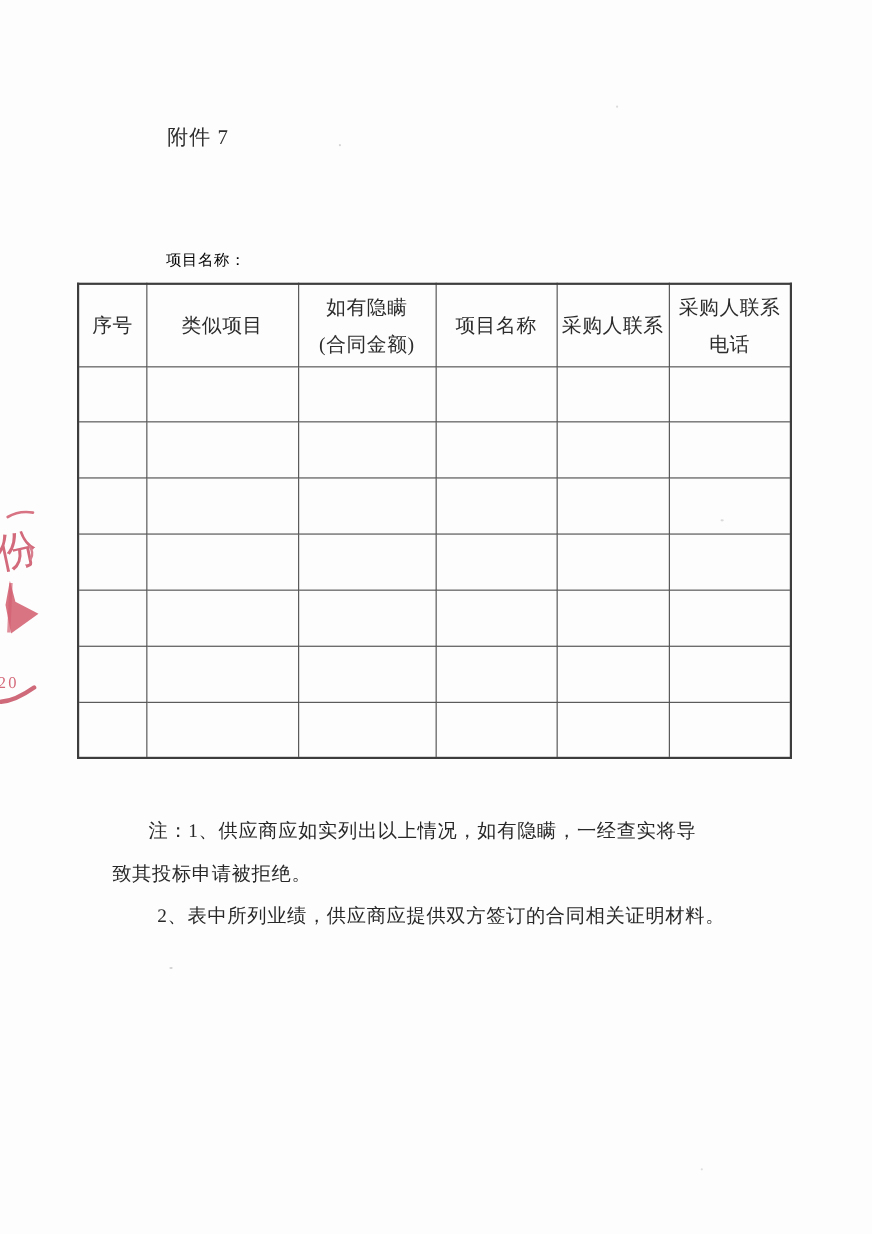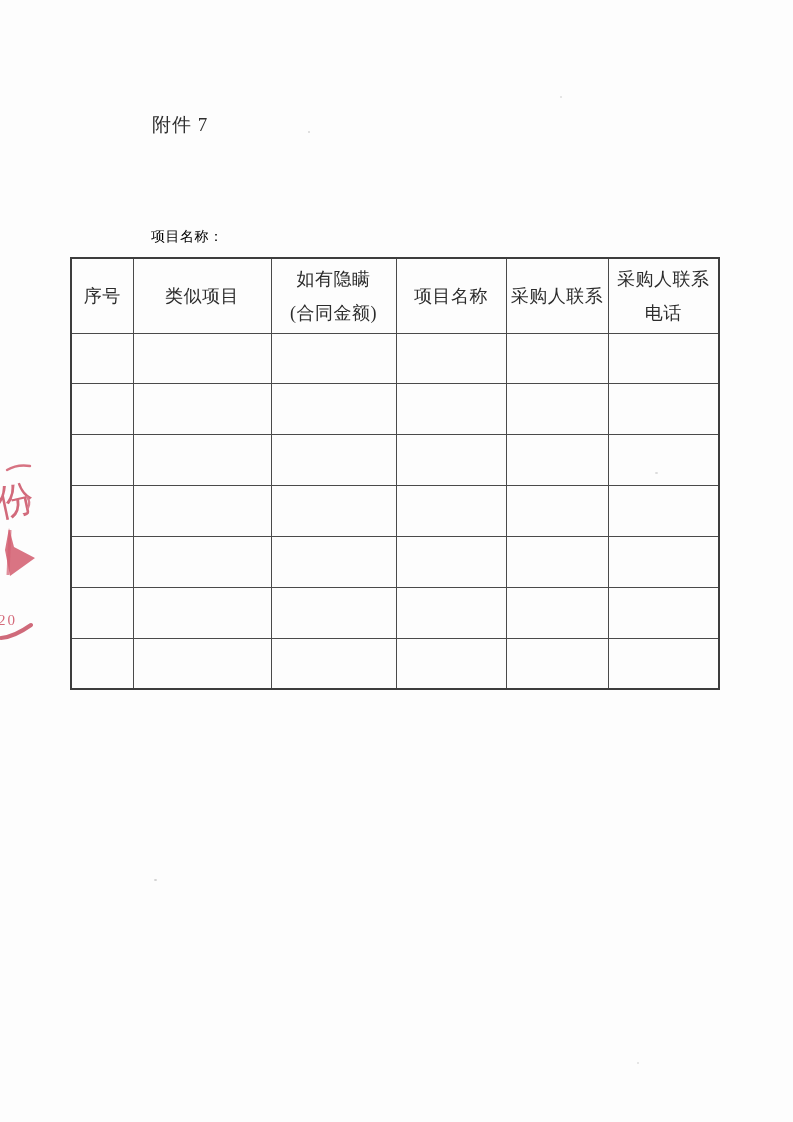--- a/index.html
+++ b/index.html
@@ -205,20 +205,25 @@
           <td></td>
           <td></td>
           <td></td>
           <td></td>
           <td></td>
           <td></td>
         </tr>
       </tbody>
   </table>
 
+  <div class="notes">
+    <div class="note-line l1">注：1、供应商应如实列出以上情况，如有隐瞒，一经查实将导</div>
+    <div class="note-line l2">致其投标申请被拒绝。</div>
+    <div class="note-line l3">2、表中所列业绩，供应商应提供双方签订的合同相关证明材料。</div>
+  </div>
 
   <div class="speck" style="left:308px;top:131px;width:2px;height:2px;background:#d6d6d6"></div>
   <div class="speck" style="left:560px;top:96px;width:2px;height:2px;background:#dcdcdc"></div>
   <div class="speck" style="left:655px;top:472px;width:3px;height:2px;background:#dadada"></div>
   <div class="speck" style="left:154px;top:879px;width:3px;height:2px;background:#d2d2d2"></div>
   <div class="speck" style="left:637px;top:1062px;width:2px;height:2px;background:#dedede"></div>
 
 </div>
 
 </body></html>

